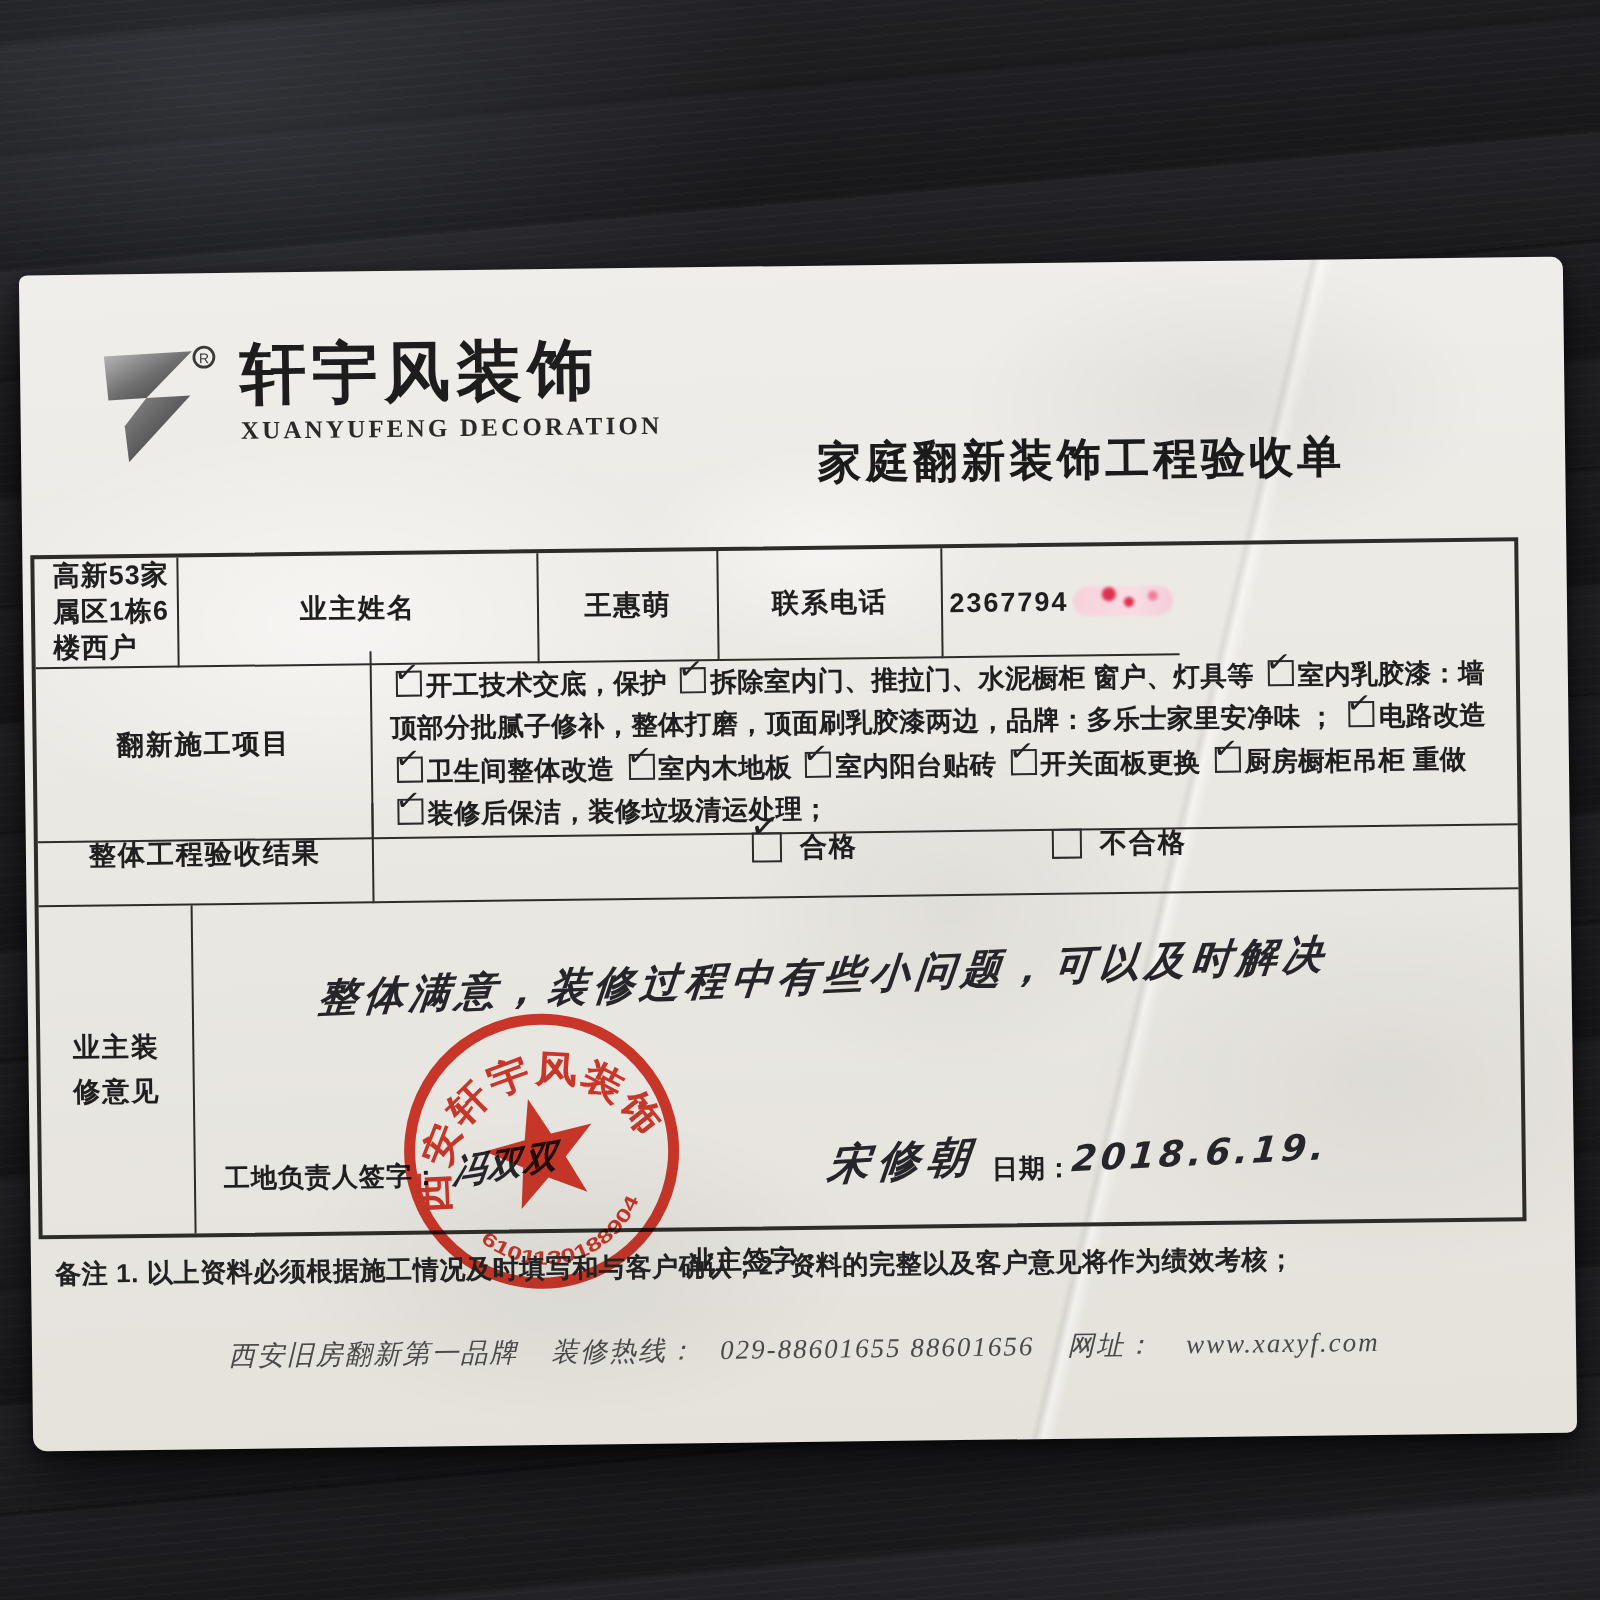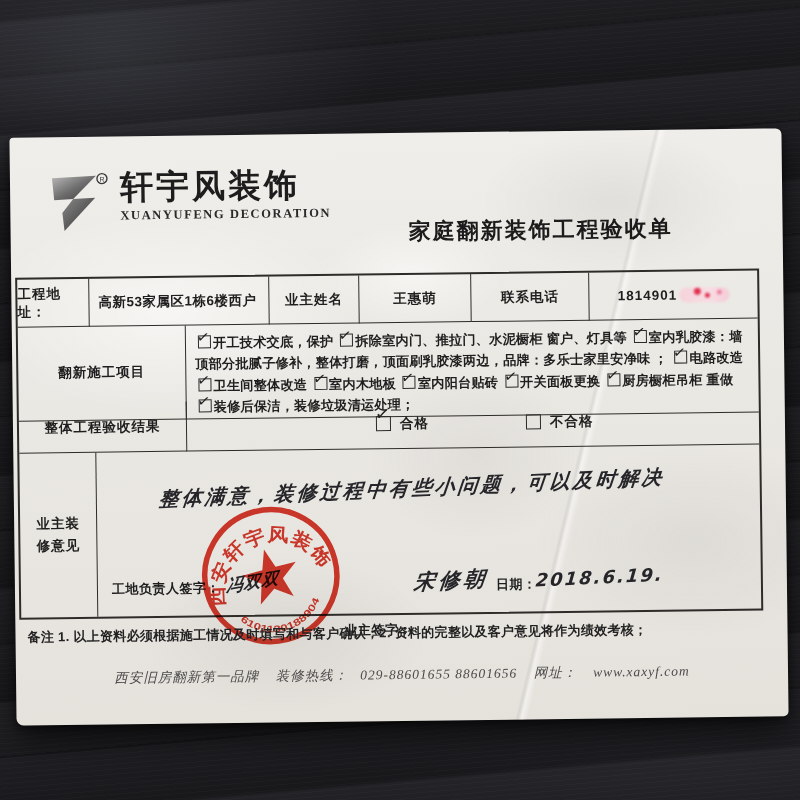--- a/index.html
+++ b/index.html
@@ -136,27 +136,26 @@
     <div class="logo-text">
       <div class="logo-cn">轩宇风装饰</div>
       <div class="logo-en">XUANYUFENG DECORATION</div>
     </div>
   </div>
   <div class="doc-title">家庭翻新装饰工程验收单</div>
 
   <div class="form-table">
 
     <div class="t-row r1">
-      <div class="cell">工程地址：</div>
       <div class="cell value addr">高新53家属区1栋6楼西户</div>
       <div class="cell">业主姓名</div>
       <div class="cell value">王惠萌</div>
       <div class="cell">联系电话</div>
       <div class="cell value last">
-        <span>1814901</span>
+        <span>2367794</span>
         <span class="redact"></span>
       </div>
     </div>
 
     <div class="t-row r2">
       <div class="cell">翻新施工项目</div>
       <div class="cell block proj-content last"><span class="cb"><span class="tick">✓</span></span><span>开工技术交底，保护</span> <span class="cb"><span class="tick">✓</span></span><span>拆除室内门、推拉门、水泥橱柜 窗户、灯具等</span> <span class="cb"><span class="tick">✓</span></span><span>室内乳胶漆：墙顶部分批腻子修补，整体打磨，顶面刷乳胶漆两边，品牌：多乐士家里安净味 ；</span> <span class="cb"><span class="tick">✓</span></span><span>电路改造</span> <span class="cb"><span class="tick">✓</span></span><span>卫生间整体改造</span> <span class="cb"><span class="tick">✓</span></span><span>室内木地板</span> <span class="cb"><span class="tick">✓</span></span><span>室内阳台贴砖</span> <span class="cb"><span class="tick">✓</span></span><span>开关面板更换</span> <span class="cb"><span class="tick">✓</span></span><span>厨房橱柜吊柜 重做</span> <span class="cb"><span class="tick">✓</span></span><span>装修后保洁，装修垃圾清运处理；</span> </div>
     </div>
 
     <div class="t-row r3">

